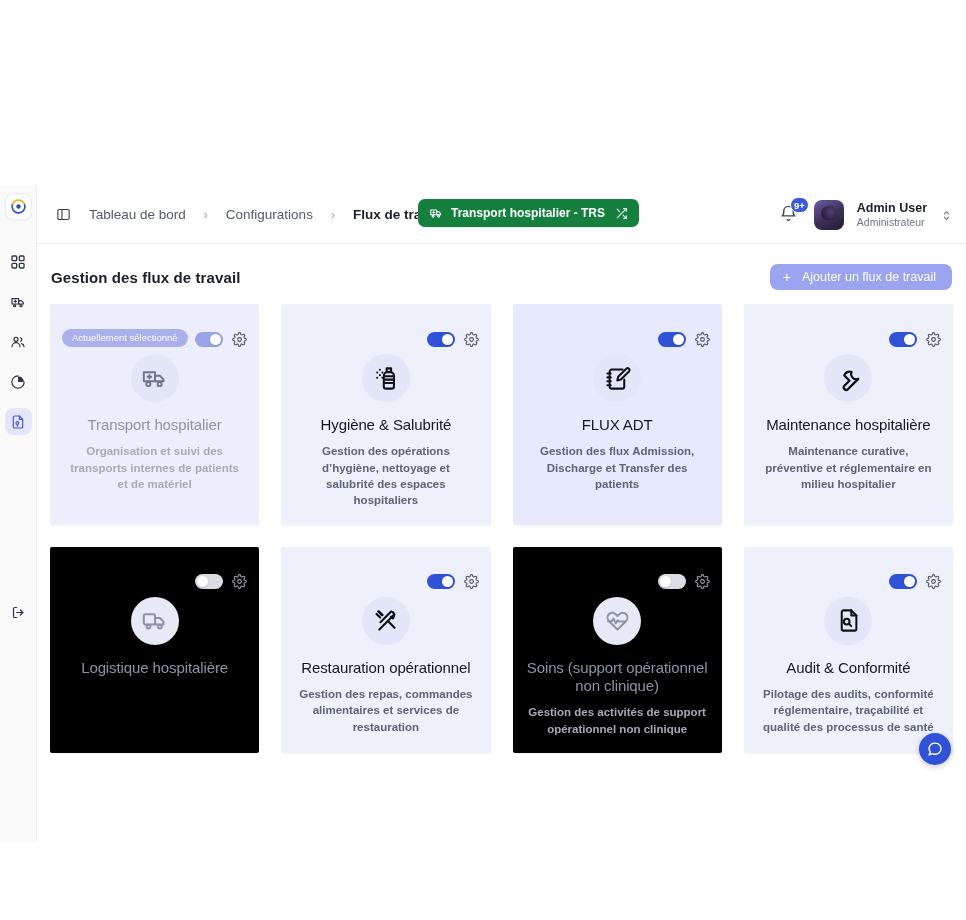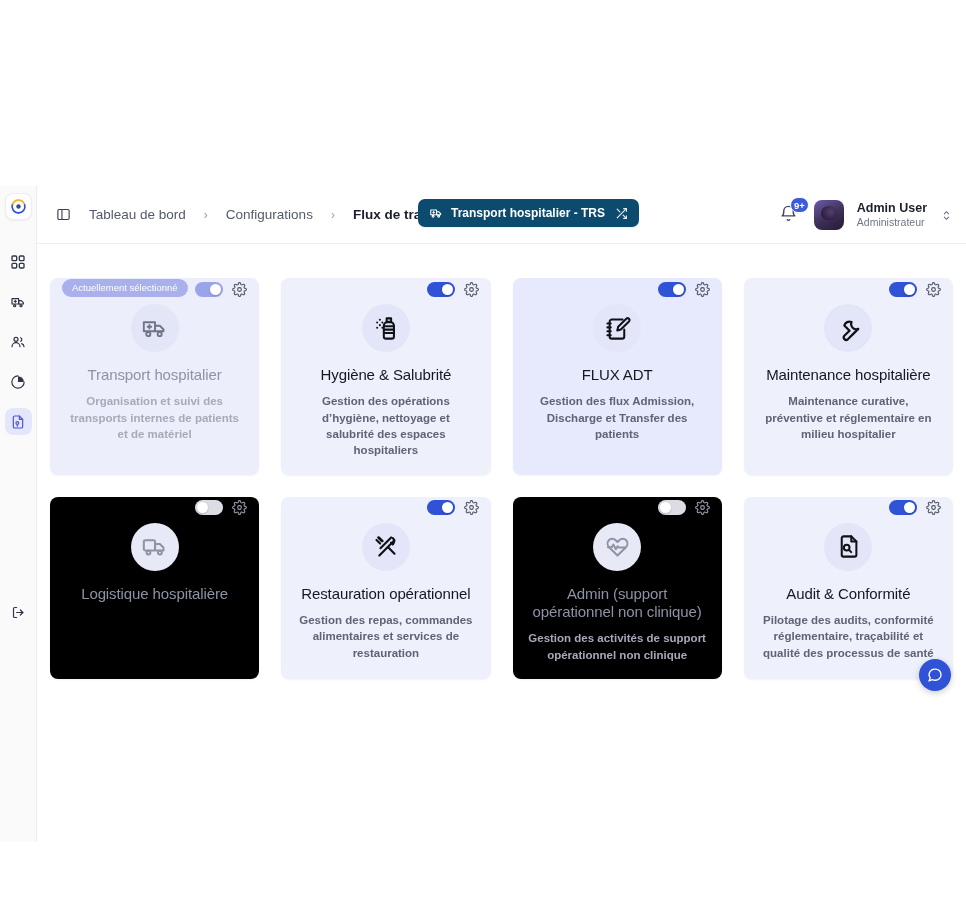--- a/index.html
+++ b/index.html
@@ -49,21 +49,21 @@
     position:relative;
   }
   .crumbs { display:flex; align-items:center; gap:18px; font-size:13.5px; color:#5a6072; }
   .crumb-icon { color:#3a3f50; display:flex; align-items:center; }
   .crumb { color:#545a6b; }
   .crumb.current { color:#1c1f2b; font-weight:700; }
   .chev { color:#9aa0b0; font-size:12px; }
 
   .ctx-pill {
     position:absolute; left: 381px; top:13px;
-    height: 28px; background:#0c4a6e; border-radius:7px;
+    height: 28px; background:#15803d; border-radius:7px;
     display:flex; align-items:center; gap:8px; padding: 0 11px;
     color:#fff; font-size:12px; font-weight:600;
     box-shadow: 0 1px 2px rgba(16,24,40,.08);
   }
   .ctx-pill .shuffle { opacity:.92; margin-left:2px; }
 
   .topbar-right {
     position:absolute; right: 13px; top:0; height:58px;
     display:flex; align-items:center; gap:13px;
   }
@@ -103,22 +103,22 @@
   }
   .add-btn .plus { font-size:14px; line-height:1; margin-top:-1px; }
 
   .grid {
     margin-top: 14px;
     display:grid; grid-template-columns: repeat(4, 1fr);
     column-gap: 22px; row-gap: 22px;
   }
 
   .card {
-    position:relative; border-radius:8px;
-    padding: 0 12px 16px 12px;
+    position:relative; border-radius:2px;
+    padding: 24px 12px 16px 12px;
     min-height: 175px;
     display:flex; flex-direction:column; align-items:center;
     background:#eef0fc;
     box-shadow: 0 1px 2px rgba(16,24,40,.05);
   }
   .card.muted { background:#000000; }
   .card.selected { background:#eceefb; }
   .card.highlight { background:#e7eafc; }
 
   .card-top { width:100%; height:22px; display:flex; align-items:center; justify-content:flex-end; gap:9px; position:relative; }
@@ -307,20 +307,27 @@
         <span class="updown">
           <svg width="13" height="13" viewBox="0 0 24 24" fill="none" stroke="currentColor" stroke-width="2" stroke-linecap="round" stroke-linejoin="round">
             <path d="M8 9l4-4 4 4"></path>
               <path d="M16 15l-4 4-4-4"></path>
           </svg>
         </span>
       </div>
     </div>
 
     <div class="content">
+      <div class="content-head">
+        <div class="page-title">Gestion des flux de travail</div>
+        <button class="add-btn">
+          <span class="plus">+</span>
+          <span>Ajouter un flux de travail</span>
+        </button>
+      </div>
 
       <div class="grid">
 
         <div class="card selected">
           <div class="card-top">
             <span class="sel-badge">Actuellement sélectionné</span>
             <span class="toggle on soft">
                 <span class="knob"></span>
               </span>
             <span class="gear">
@@ -472,21 +479,21 @@
                   <path d="M19.4 15a1.7 1.7 0 0 0 .34 1.87l.06.06a2 2 0 1 1-2.83 2.83l-.06-.06a1.7 1.7 0 0 0-1.87-.34 1.7 1.7 0 0 0-1 1.56V21a2 2 0 1 1-4 0v-.09A1.7 1.7 0 0 0 8.9 19.3a1.7 1.7 0 0 0-1.87.34l-.06.06a2 2 0 1 1-2.83-2.83l.06-.06A1.7 1.7 0 0 0 4.6 15a1.7 1.7 0 0 0-1.56-1H3a2 2 0 1 1 0-4h.09A1.7 1.7 0 0 0 4.6 8.9a1.7 1.7 0 0 0-.34-1.87l-.06-.06a2 2 0 1 1 2.83-2.83l.06.06A1.7 1.7 0 0 0 9 4.6a1.7 1.7 0 0 0 1-1.56V3a2 2 0 1 1 4 0v.09A1.7 1.7 0 0 0 15.1 4.6a1.7 1.7 0 0 0 1.87-.34l.06-.06a2 2 0 1 1 2.83 2.83l-.06.06A1.7 1.7 0 0 0 19.4 9v.09a1.7 1.7 0 0 0 1.56 1H21a2 2 0 1 1 0 4h-.09a1.7 1.7 0 0 0-1.51 1z"></path>
               </svg>
             </span>
           </div>
           <div class="icon-circle">
             <svg width="27" height="27" viewBox="0 0 24 24" fill="none" stroke="currentColor" stroke-width="1.8" stroke-linecap="round" stroke-linejoin="round">
               <path d="M19.5 12.6c1.6-1.7 1.8-4.5.2-6.2a4.2 4.2 0 0 0-6.1 0L12 7.9l-1.6-1.5a4.2 4.2 0 0 0-6.1 0c-1.6 1.7-1.4 4.5.2 6.2L12 20z"></path>
               <path d="M3.5 12.6h3.4l1.5-2.3 2.1 4.2 1.6-2.7 1.2 1.1h5.6"></path>
             </svg>
           </div>
-          <div class="card-title">Admin (support opérationnel non clinique)</div>
+          <div class="card-title">Soins (support opérationnel non clinique)</div>
           <div class="card-desc">Gestion des activités de support opérationnel non clinique</div>
         </div>
 
         <div class="card">
           <div class="card-top">
             <span class="toggle on">
                 <span class="knob"></span>
               </span>
             <span class="gear">
               <svg width="15" height="15" viewBox="0 0 24 24" fill="none" stroke="currentColor" stroke-width="1.7" stroke-linecap="round" stroke-linejoin="round">

